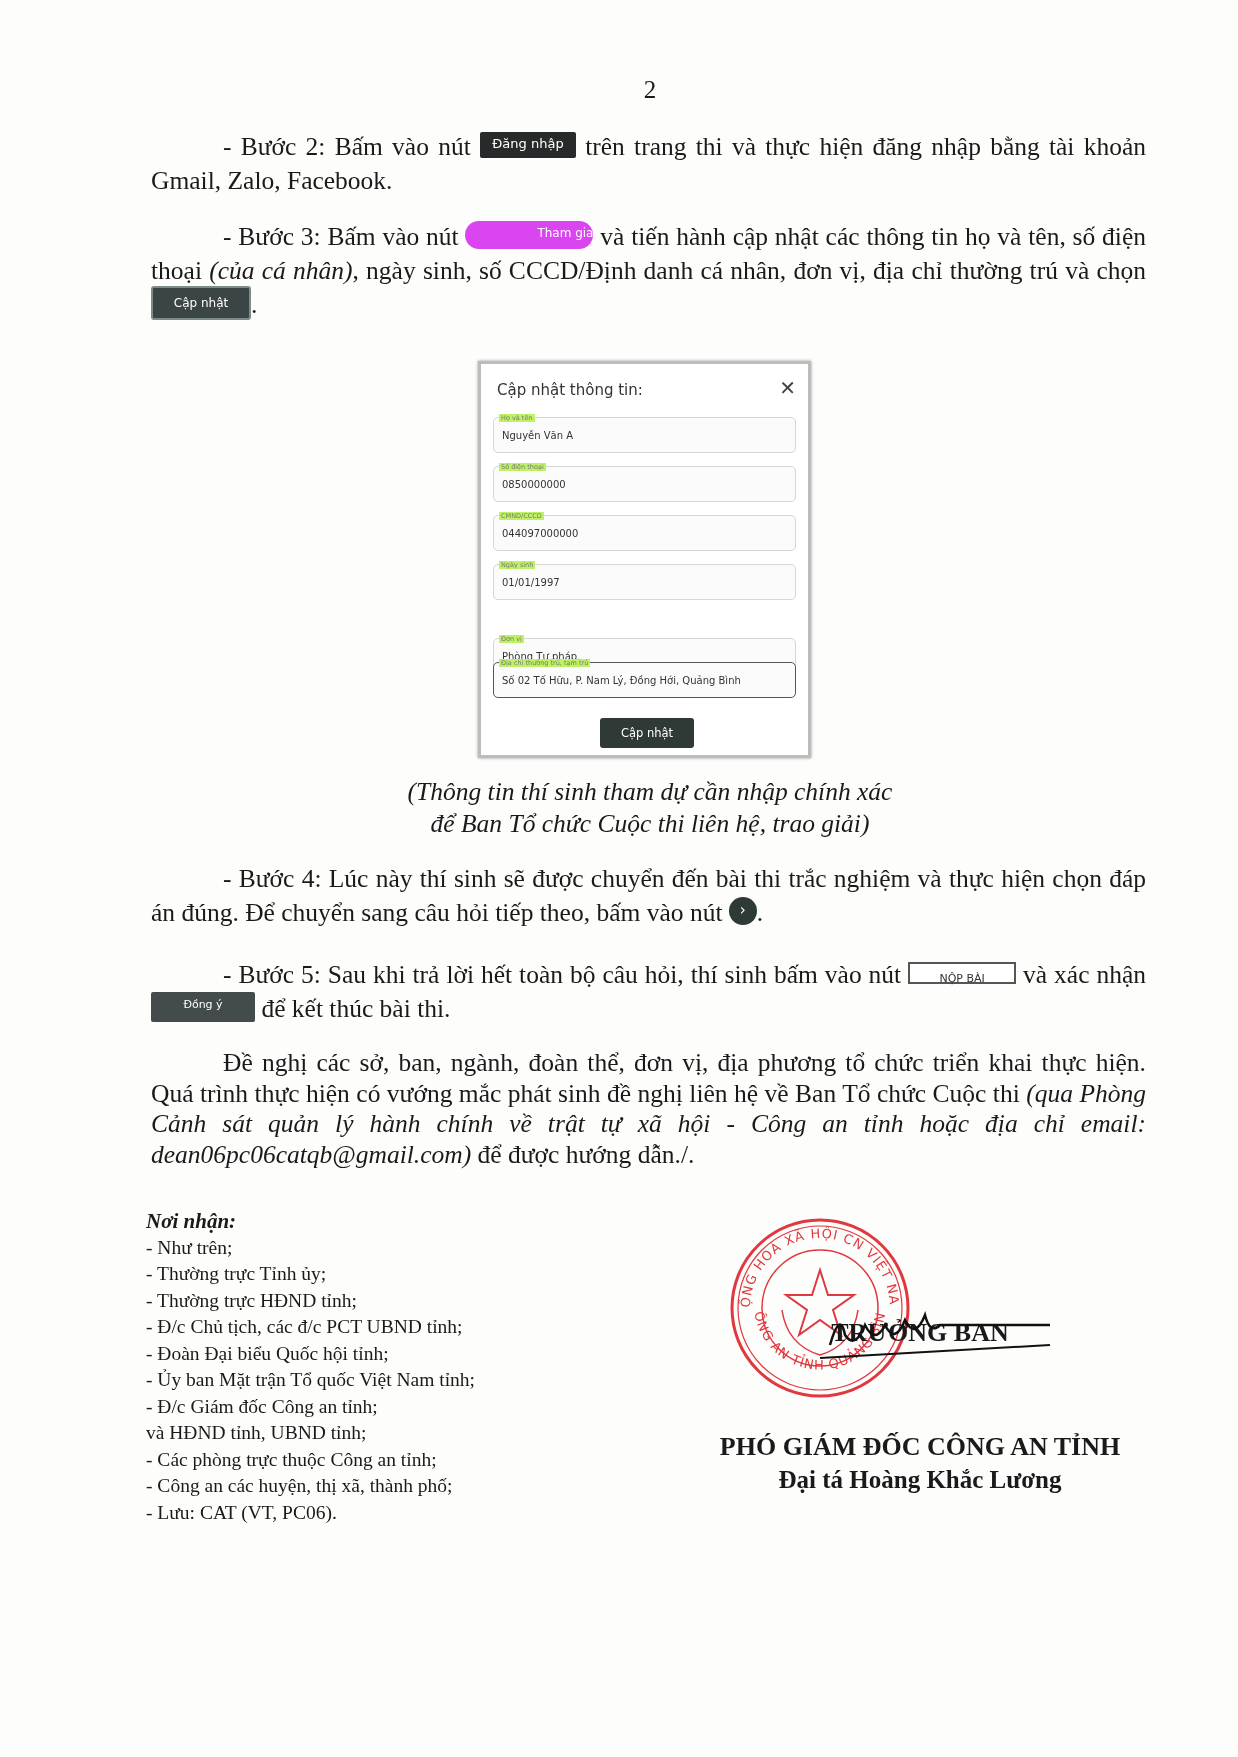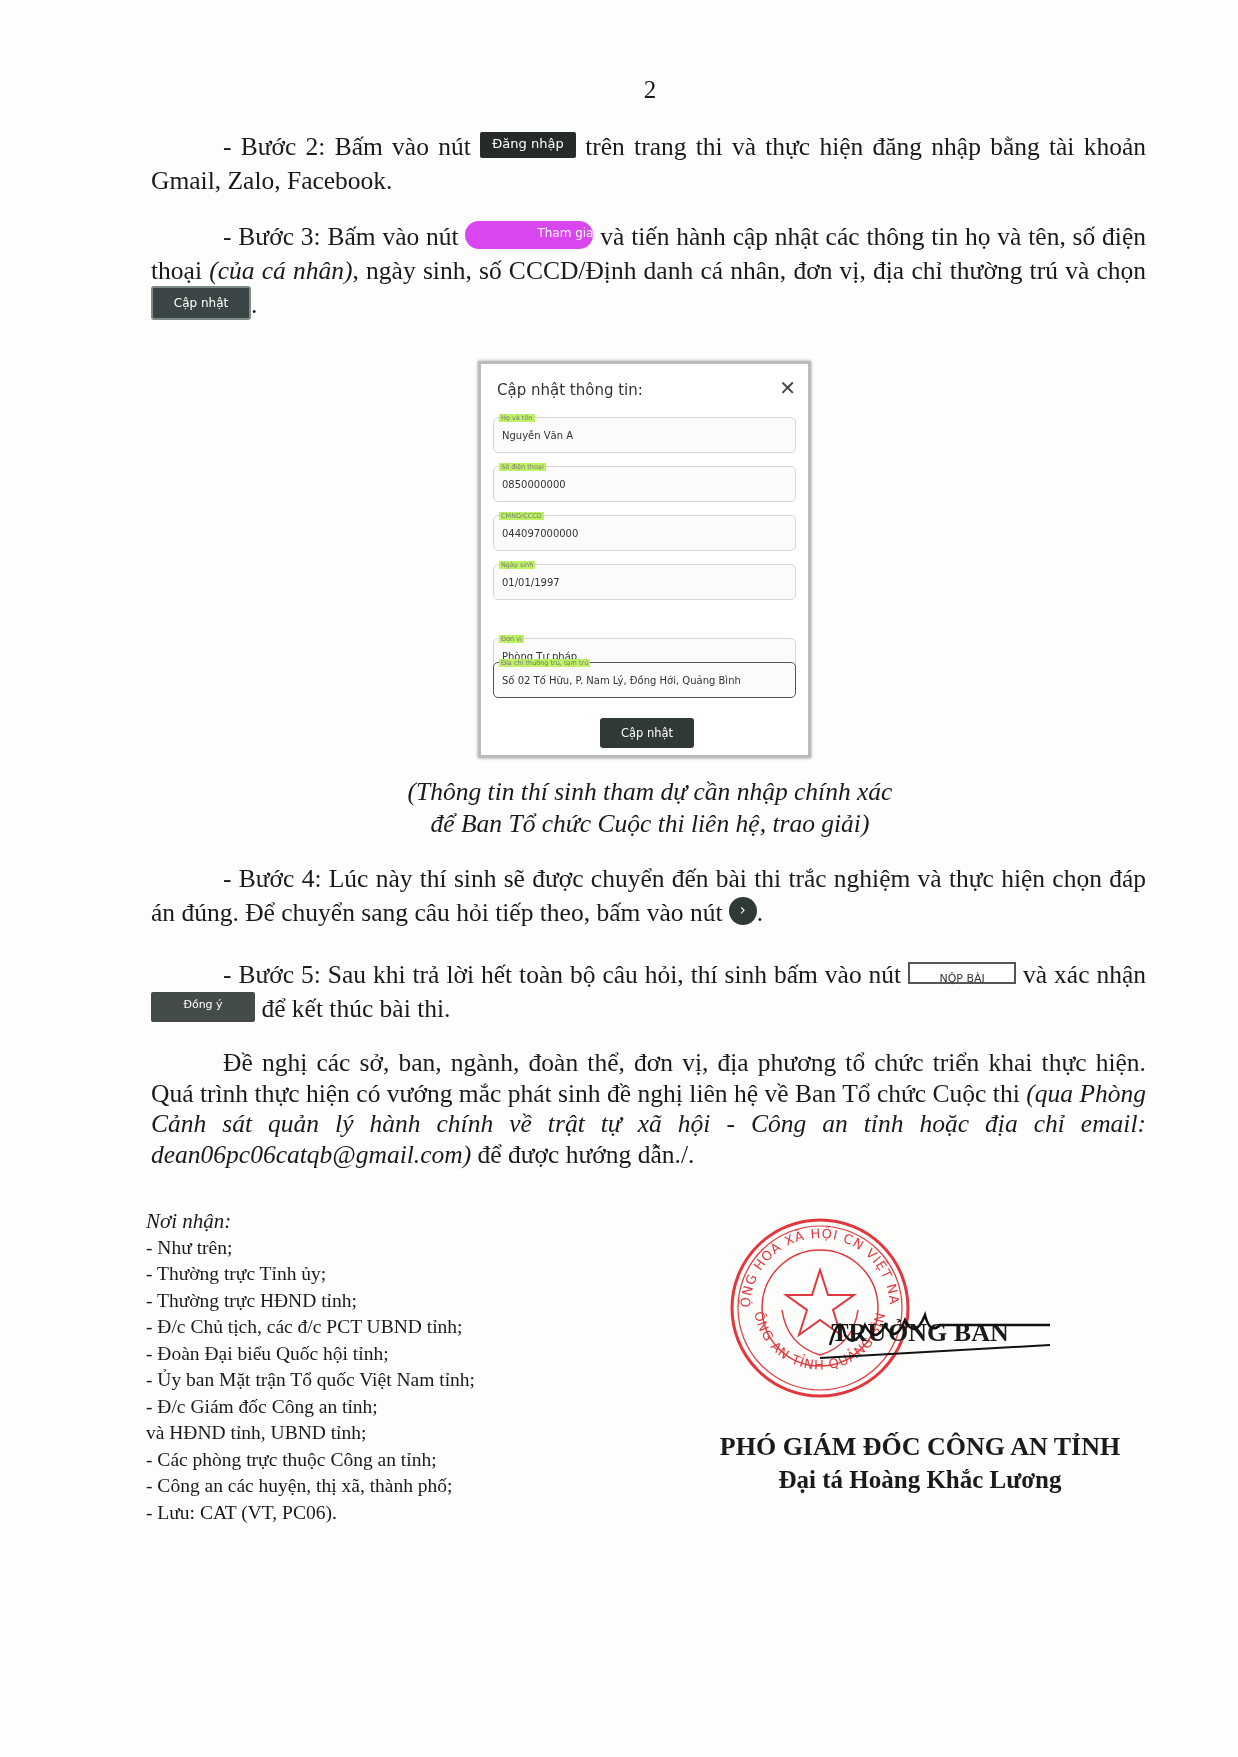--- a/index.html
+++ b/index.html
@@ -35,21 +35,21 @@
   .field.active { border-color:#555; }
   .field-label { position:absolute; left:5px; top:-4px; font-size:6.5px; color:#777; background:#bef264; padding:0 2px; }
   .field-value { position:absolute; left:8px; top:12px; font-size:10px; color:#333; border:none; background:transparent; width:285px; font-family:"DejaVu Sans", sans-serif; outline:none; padding:0; }
   .modal-submit {
     position:absolute; left:119px; top:354px; width:94px; height:30px; background:#2f3a36; color:#fff;
     font-size:11.5px; text-align:center; line-height:30px; border-radius:3px;
   }
   .caption { position:absolute; left:0; width:1300px; text-align:center; font-size:25.5px; font-style:italic; line-height:32px; }
 
   .recipients { position:absolute; left:146px; top:1208px; font-size:19.5px; line-height:26.5px; }
-  .recipients .title { font-weight:normal; font-style:italic; font-size:21px; }
+  .recipients .title { font-weight:bold; font-style:italic; font-size:21px; }
   .signer { position:absolute; left:690px; width:460px; text-align:center; font-weight:bold; }
   .stamp { position:absolute; left:727px; top:1215px; width:186px; height:186px; }
 </style>
 </head>
 <body>
 
 <div class="page-num">2</div>
 
 <div class="para" style="top:130px;">
   <span class="ind"></span><span>- Bước 2: Bấm vào nút</span>

